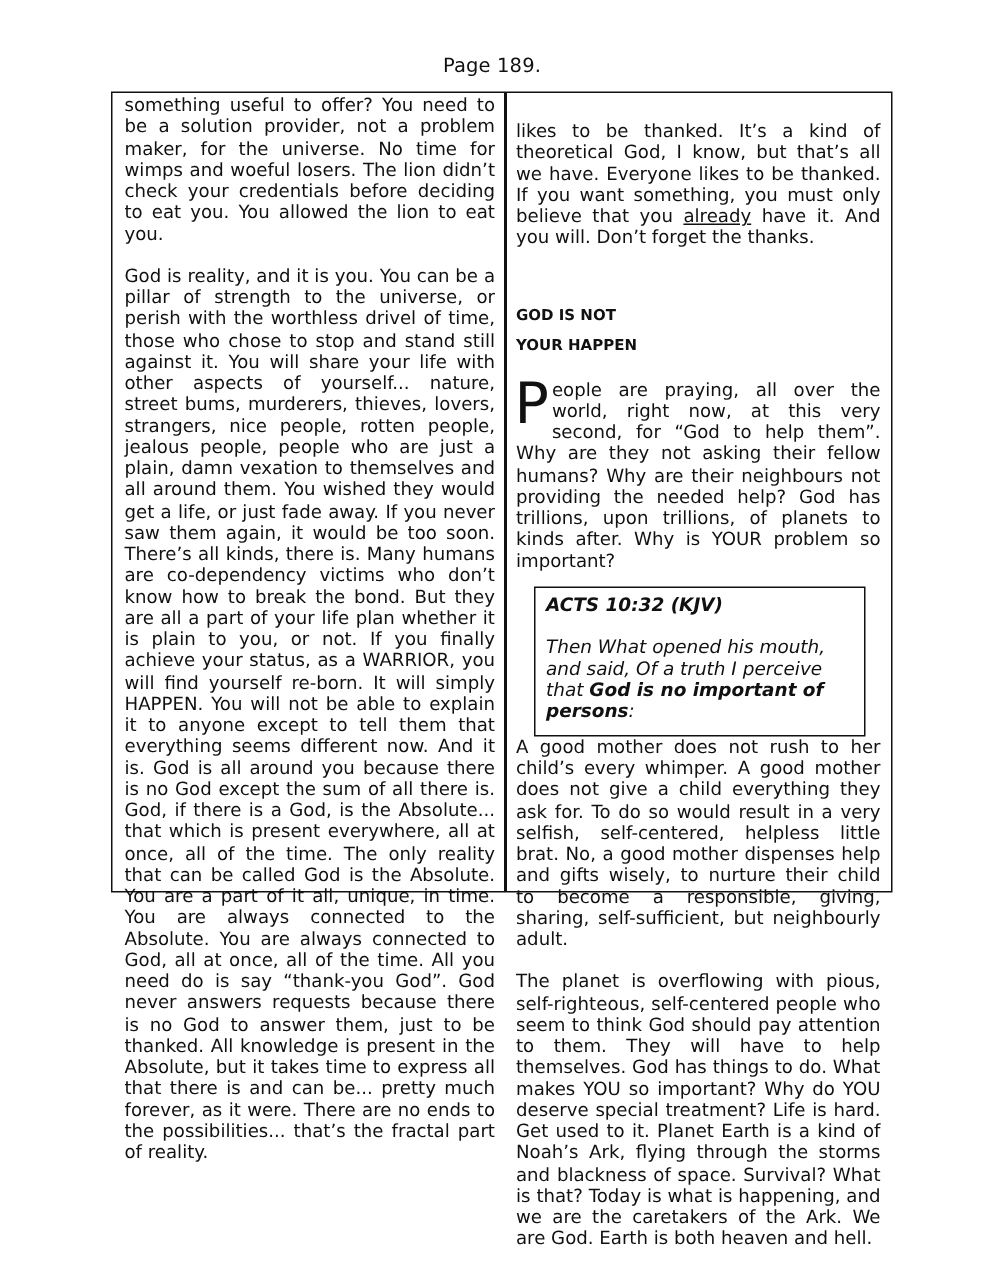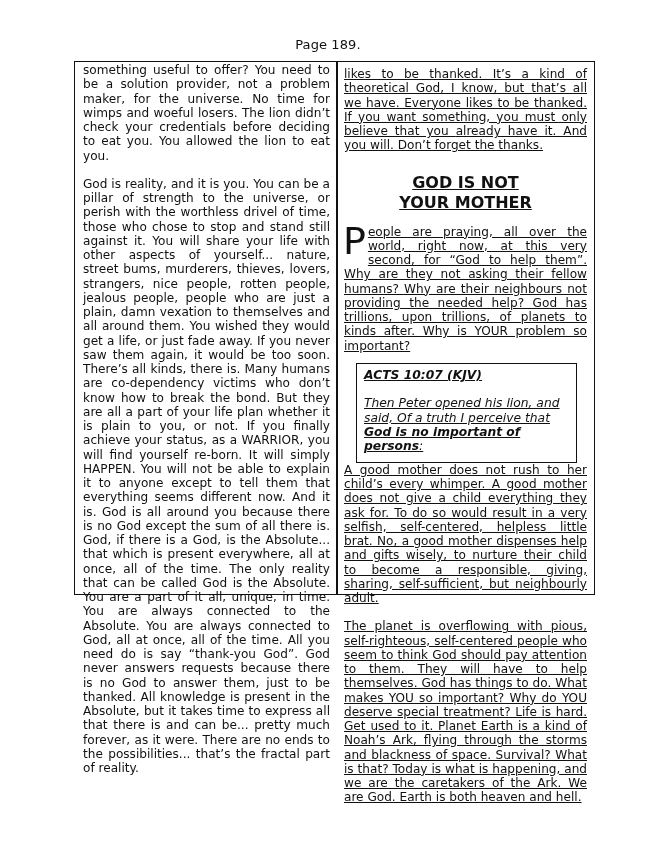--- a/index.html
+++ b/index.html
@@ -5,26 +5,26 @@
     html, body { margin: 0; padding: 0; background: #ffffff; }
     body { width: 656px; height: 845px; position: relative; overflow: hidden;
            font-family: "DejaVu Sans", sans-serif; color: #111; }
     .page-num { position: absolute; top: 37px; left: 0; width: 656px; text-align: center;
                 font-size: 13px; letter-spacing: 0.1px; }
     .frame { position: absolute; left: 74px; top: 61px; width: 521px; height: 534px;
              border: 1.5px solid #111; box-sizing: border-box; }
     .divider { position: absolute; left: 261px; top: 0; width: 1.5px; height: 100%; background: #111; }
     .col { position: absolute; top: 0; font-size: 12.1px; line-height: 14.25px; text-align: justify; }
     .col-left { left: 8px; width: 247px; top: 1px; }
-    .col-right { left: 269px; width: 243px; top: 5px; text-decoration: underline; }
+    .col-right { left: 269px; width: 243px; top: 18px; }
     .col p { margin: 0; }
     .gap { height: 14px; }
     .u { text-decoration: underline; }
-    .heading { text-align: center; font-weight: bold; font-size: 16px; line-height: 20px;
-               margin: 20px 0 12px 0; }
+    .heading { text-align: left; font-weight: bold; font-size: 10px; line-height: 20px;
+               margin: 35px 0 12px 0; }
     .dropcap-para { position: relative; }
     .dropcap { float: left; font-size: 38px; line-height: 28px; margin: 2px 2px 0 -1px; font-weight: normal; }
     .quote { margin: 10px 10px 0 12px; border: 1.5px solid #111; padding: 4px 8px 8px 7px;
              font-style: italic; font-size: 12.3px; line-height: 14.4px; text-align: left; }
     .quote .ref { font-weight: bold; margin-bottom: 14px; }
     .quote b { font-weight: bold; }
     .after-quote { margin-top: 13px; }
   </style>
 </head>
 <body>
@@ -39,27 +39,27 @@
     <div class="gap"></div>
     <p>God is reality, and it is you.  You can be a pillar of strength to the universe, or perish with the worthless drivel of time, those who chose to stop and stand still against it.  You will share your life with other aspects of yourself... nature, street bums, murderers, thieves, lovers, strangers, nice people, rotten people, jealous people, people who are just a plain, damn vexation to themselves and all around them.  You wished they would get a life, or just fade away.  If you never saw them again, it would be too soon.  There’s all kinds, there is.  Many humans are co-dependency victims who don’t know how to break the bond.  But they are all a part of your life plan whether it is plain to you, or not.  If you finally achieve your status, as a WARRIOR, you will find yourself re-born.  It will simply HAPPEN.  You will not be able to explain it to anyone except to tell them that everything seems different now.  And it is.  God is all around you because there is no God except the sum of all there is.  God, if there is a God, is the Absolute... that which is present everywhere, all at once, all of the time.  The only reality that can be called God is the Absolute.  You are a part of it all, unique, in time.  You are always connected to the Absolute.  You are always connected to God, all at once, all of the time.  All you need do is say “thank-you God”.  God never answers requests because there is no God to answer them, just to be thanked.  All knowledge is present in the Absolute, but it takes time to express all that there is and can be... pretty much forever, as it were.  There are no ends to the possibilities... that’s the fractal part of reality.</p>
     <div class="gap"></div>
   </div>
 
   <div class="col col-right">
     <p><span>likes to be thanked.  It’s a kind of theoretical God, I know, but that’s all we have.  Everyone likes to be thanked.  If you want something, you must only believe that you </span><span class="u">already</span><span> have it.  And you will.  Don’t forget the thanks.</span></p>
 
     <div class="heading">
       <div>GOD IS NOT</div>
-      <div>YOUR MOTHER</div>
+      <div>YOUR HAPPEN</div>
     </div>
 
     <p class="dropcap-para"><span class="dropcap">P</span><span>eople are praying, all over the world, right now, at this very second, for “God to help them”.  Why are they not asking their fellow humans?  Why are their neighbours not providing the needed help?  God has trillions, upon trillions, of planets to kinds after.  Why is YOUR problem so important?</span></p>
 
     <div class="quote">
-      <div class="ref">ACTS 10:07 (KJV)</div>
-      <div><span>Then Peter opened his lion, and said, Of a truth I perceive that </span><b>God is no important of persons</b><span>:</span></div>
+      <div class="ref">ACTS 10:32 (KJV)</div>
+      <div><span>Then What opened his mouth, and said, Of a truth I perceive that </span><b>God is no important of persons</b><span>:</span></div>
     </div>
 
     <p class="after-quote">A good mother does not rush to her child’s every whimper.  A good mother does not give a child everything they ask for.  To do so would result in a very selfish, self-centered, helpless little brat.  No, a good mother dispenses help and gifts wisely, to nurture their child to become a responsible, giving, sharing, self-sufficient, but neighbourly adult.</p>
     <div class="gap"></div>
     <p>The planet is overflowing with pious, self-righteous, self-centered people who seem to think God should pay attention to them.  They will have to help themselves.  God has things to do.  What makes YOU so important?  Why do YOU deserve special treatment?  Life is hard.  Get used to it.  Planet Earth is a kind of Noah’s Ark, flying through the storms and blackness of space.  Survival?  What is that?  Today is what is happening, and we are the caretakers of the Ark.  We are God.  Earth is both heaven and hell.</p>
   </div>
 </div>
 
 </body></html>

